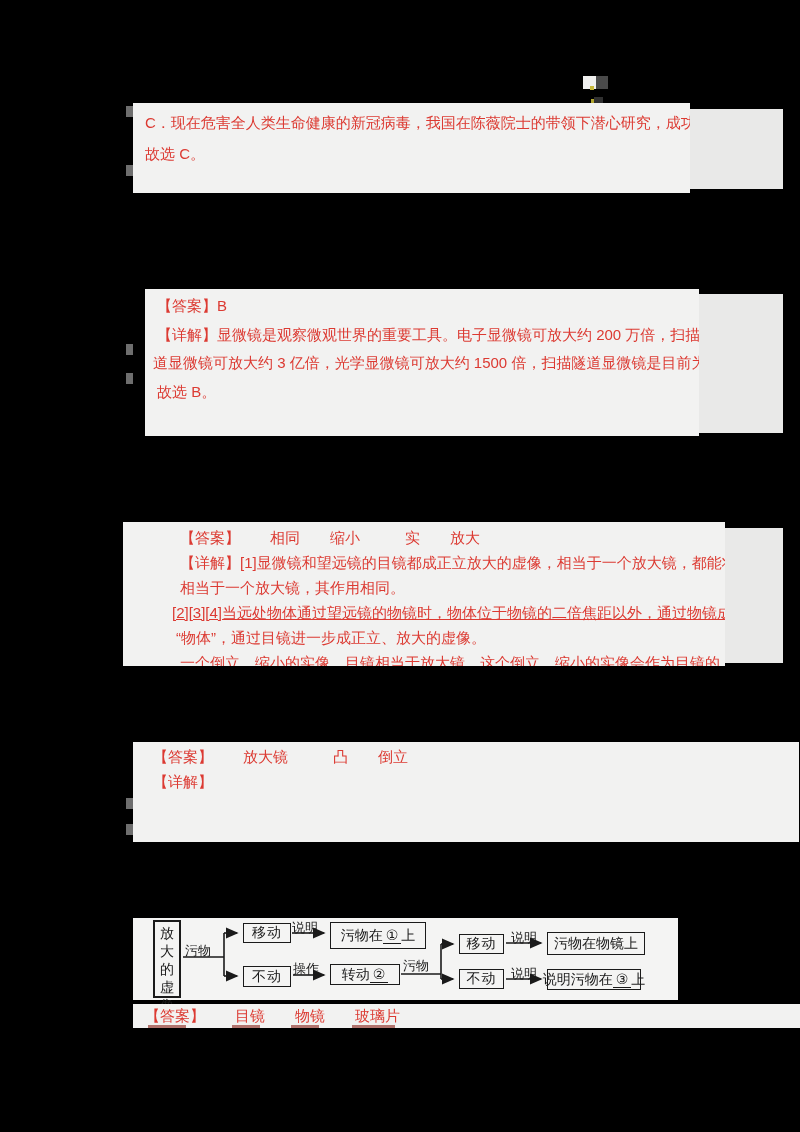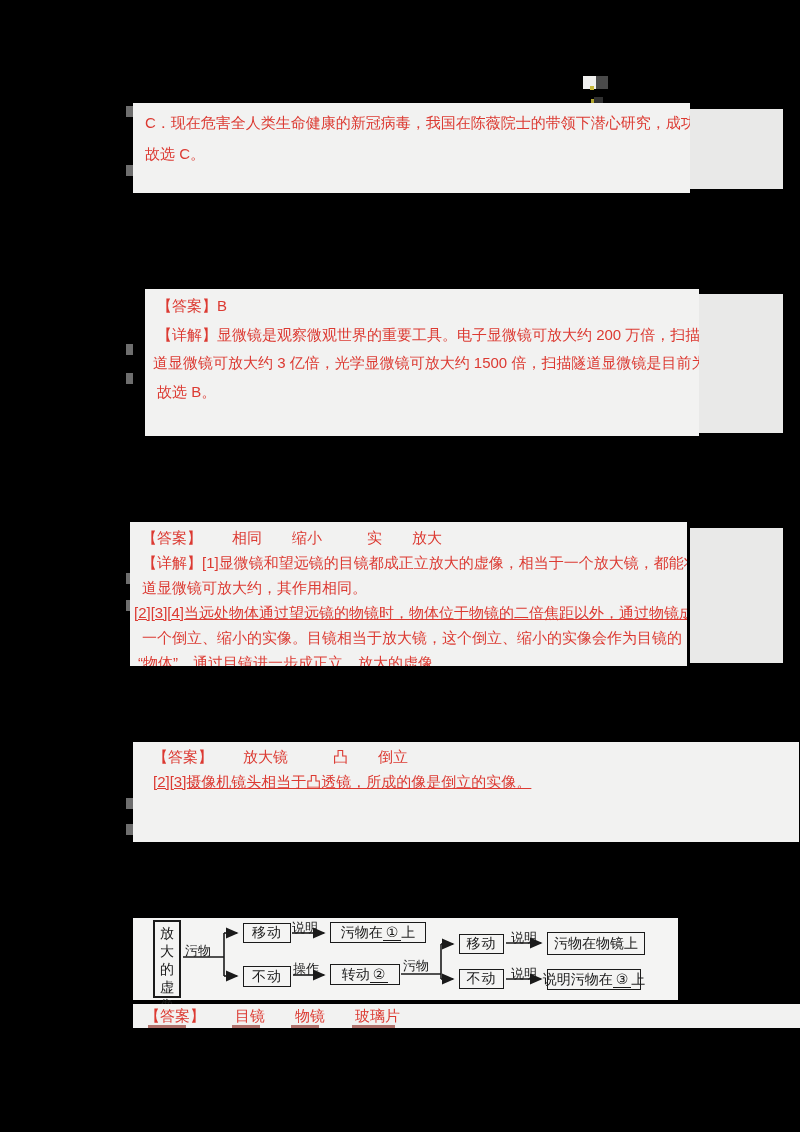--- a/index.html
+++ b/index.html
@@ -73,32 +73,32 @@
 
 <div class="ext" style="left:687px;top:294px;width:96px;height:139px;"></div>
 <div class="blk blk2" style="left:133px;top:289px;width:554px;height:144px;margin-left:12px;">
   <div class="line">【答案】B</div>
   <div class="line">【详解】显微镜是观察微观世界的重要工具。电子显微镜可放大约 200 万倍，扫描隧</div>
   <div class="line pad8">道显微镜可放大约 3 亿倍，光学显微镜可放大约 1500 倍，扫描隧道显微镜是目前为止</div>
   <div class="line">故选 B。</div>
 </div>
 
 <div class="ext" style="left:690px;top:528px;width:93px;height:135px;"></div>
-<div class="blk blk3" style="left:130px;top:522px;width:557px;height:141px;">
+<div class="blk blk3" style="left:123px;top:522px;width:557px;height:141px;padding-left:45px;">
   <div class="line">【答案】　　相同　　缩小　　　实　　放大</div>
   <div class="line">【详解】[1]显微镜和望远镜的目镜都成正立放大的虚像，相当于一个放大镜，都能将</div>
-  <div class="line">道显微镜可放大约，其作用相同。</div>
+  <div class="line">相当于一个放大镜，其作用相同。</div>
   <div class="line pad4">[2][3][4]当远处物体通过望远镜的物镜时，物体位于物镜的二倍焦距以外，通过物镜成</div>
+  <div class="line pad8">“物体”，通过目镜进一步成正立、放大的虚像。</div>
   <div class="line">一个倒立、缩小的实像。目镜相当于放大镜，这个倒立、缩小的实像会作为目镜的</div>
-  <div class="line pad8">“物体”，通过目镜进一步成正立、放大的虚像。</div>
 </div>
 
 <div class="blk blk4" style="left:133px;top:742px;width:666px;height:98px;">
   <div class="line">【答案】　　放大镜　　　凸　　倒立</div>
-  <div class="line pad4">[2][3]摄像机镜头相当于凸透镜，所成的像是倒立的实像。</div>
+  <div class="line">【详解】</div>
 </div>
 
 <div class="diagram">
   <svg class="fsvg" width="545" height="82" viewBox="0 0 545 82">
     <defs>
       <marker id="arr" markerWidth="9" markerHeight="8" refX="7" refY="3.5" orient="auto">
         <path d="M0,0 L8,3.5 L0,7 Z" fill="#1a1a1a"></path>
       </marker>
     </defs>
     <g stroke="#1a1a1a" stroke-width="1.6" fill="none">
@@ -118,21 +118,21 @@
   </svg>
 
   <div class="vbox" style="left:20px;top:2px;width:28px;height:78px;">放大的虚像</div>
 
   <div class="flabel" style="left:52px;top:24px;">污物</div>
 
   <div class="fbox" style="left:110px;top:5px;width:48px;height:20px;">移动</div>
 
   <div class="flabel" style="left:159px;top:1px;">说明</div>
 
-  <div class="fbox fboxwide" style="left:197px;top:4px;width:96px;height:21px;">
+  <div class="fbox fboxwide" style="left:197px;top:4px;width:96px;height:27px;">
     <span>污物在</span><span class="u">①</span><span>上</span>
   </div>
 
   <div class="fbox" style="left:110px;top:48px;width:48px;height:21px;">不动</div>
 
   <div class="flabel" style="left:160px;top:42px;text-align:center;">操作</div>
 
   <div class="fbox fboxwide" style="left:197px;top:46px;width:70px;height:21px;">
     <span>转动</span><span class="u">②</span>
   </div>

